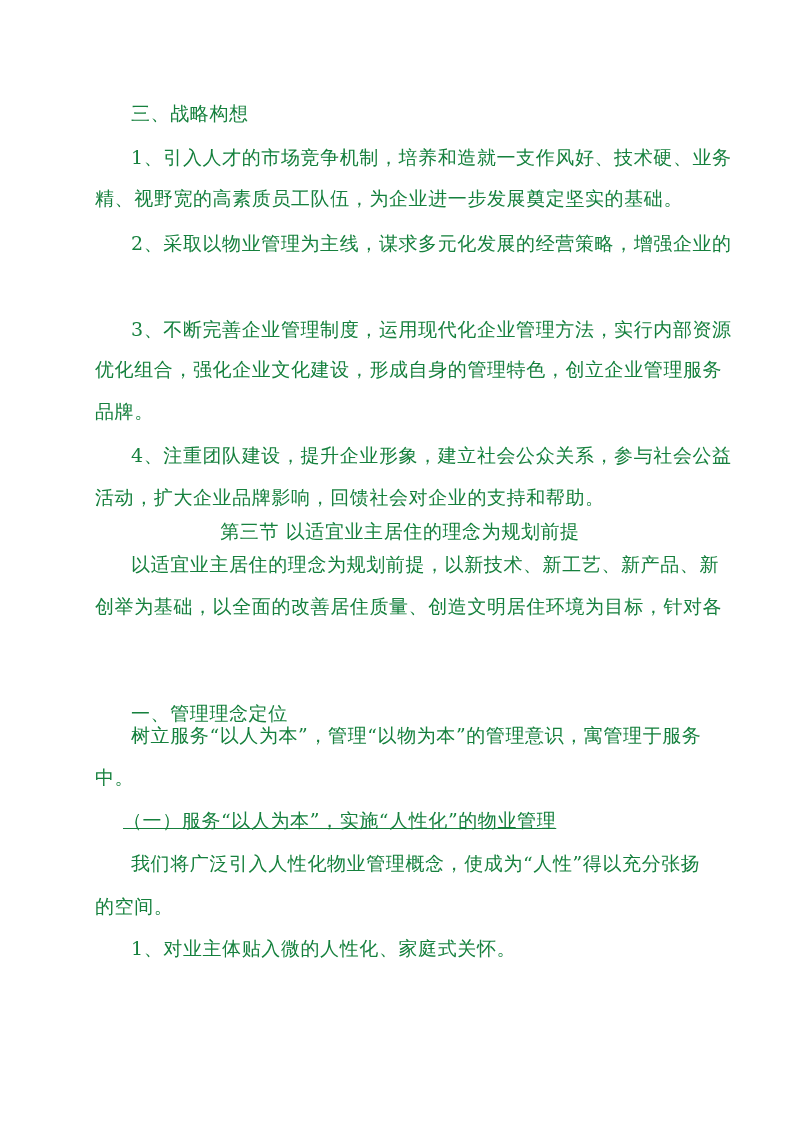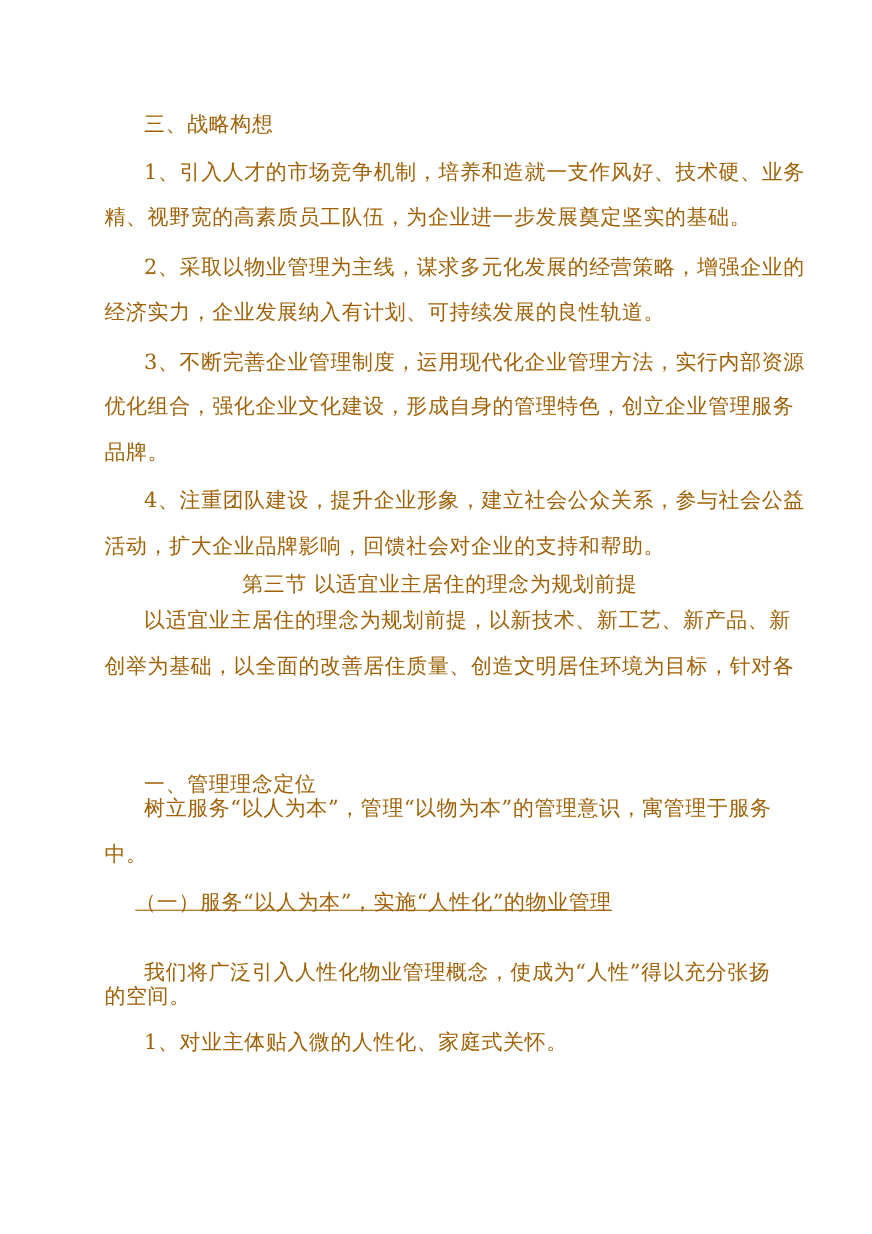--- a/index.html
+++ b/index.html
@@ -8,45 +8,44 @@
     position: absolute; left: 0; top: 0; width: 793px; height: 1122px;
     background: #ffffff;
   }
   .line {
     position: absolute;
     left: 95px;
     width: 610px;
     font-family: "DejaVu Serif", "Liberation Serif", serif;
     font-size: 19px;
     line-height: 24px;
-    color: #a16207;
+    color: #15803d;
     white-space: nowrap;
     letter-spacing: 0.6px;
   }
   .indent { left: 131px; width: 574px; }
   .indent-sm { left: 123px; width: 582px; text-decoration: underline; }
   .center { left: 95px; width: 610px; text-align: center; }
 </style>
 </head>
 <body>
 
 <div class="page">
   <div class="line indent" style="top:101px">三、战略构想</div>
   <div class="line indent" style="top:145px">1、引入人才的市场竞争机制，培养和造就一支作风好、技术硬、业务</div>
   <div class="line" style="top:186px">精、视野宽的高素质员工队伍，为企业进一步发展奠定坚实的基础。</div>
   <div class="line indent" style="top:231px">2、采取以物业管理为主线，谋求多元化发展的经营策略，增强企业的</div>
-  <div class="line" style="top:272px">经济实力，企业发展纳入有计划、可持续发展的良性轨道。</div>
   <div class="line indent" style="top:317px">3、不断完善企业管理制度，运用现代化企业管理方法，实行内部资源</div>
   <div class="line" style="top:399px">品牌。</div>
   <div class="line" style="top:357px">优化组合，强化企业文化建设，形成自身的管理特色，创立企业管理服务</div>
   <div class="line indent" style="top:443px">4、注重团队建设，提升企业形象，建立社会公众关系，参与社会公益</div>
   <div class="line" style="top:485px">活动，扩大企业品牌影响，回馈社会对企业的支持和帮助。</div>
   <div class="line center" style="top:519px">第三节 以适宜业主居住的理念为规划前提</div>
   <div class="line indent" style="top:552px">以适宜业主居住的理念为规划前提，以新技术、新工艺、新产品、新</div>
   <div class="line" style="top:594px">创举为基础，以全面的改善居住质量、创造文明居住环境为目标，针对各</div>
   <div class="line indent" style="top:701px">一、管理理念定位</div>
   <div class="line indent" style="top:723px">树立服务“以人为本”，管理“以物为本”的管理意识，寓管理于服务</div>
   <div class="line" style="top:765px">中。</div>
   <div class="line indent-sm" style="top:808px">（一）服务“以人为本”，实施“人性化”的物业管理</div>
-  <div class="line indent" style="top:872px">我们将广泛引入人性化物业管理概念，使成为“人性”得以充分张扬</div>
+  <div class="line indent" style="top:851px">我们将广泛引入人性化物业管理概念，使成为“人性”得以充分张扬</div>
   <div class="line" style="top:894px">的空间。</div>
   <div class="line indent" style="top:936px">1、对业主体贴入微的人性化、家庭式关怀。</div>
 </div>
 
 </body></html>

